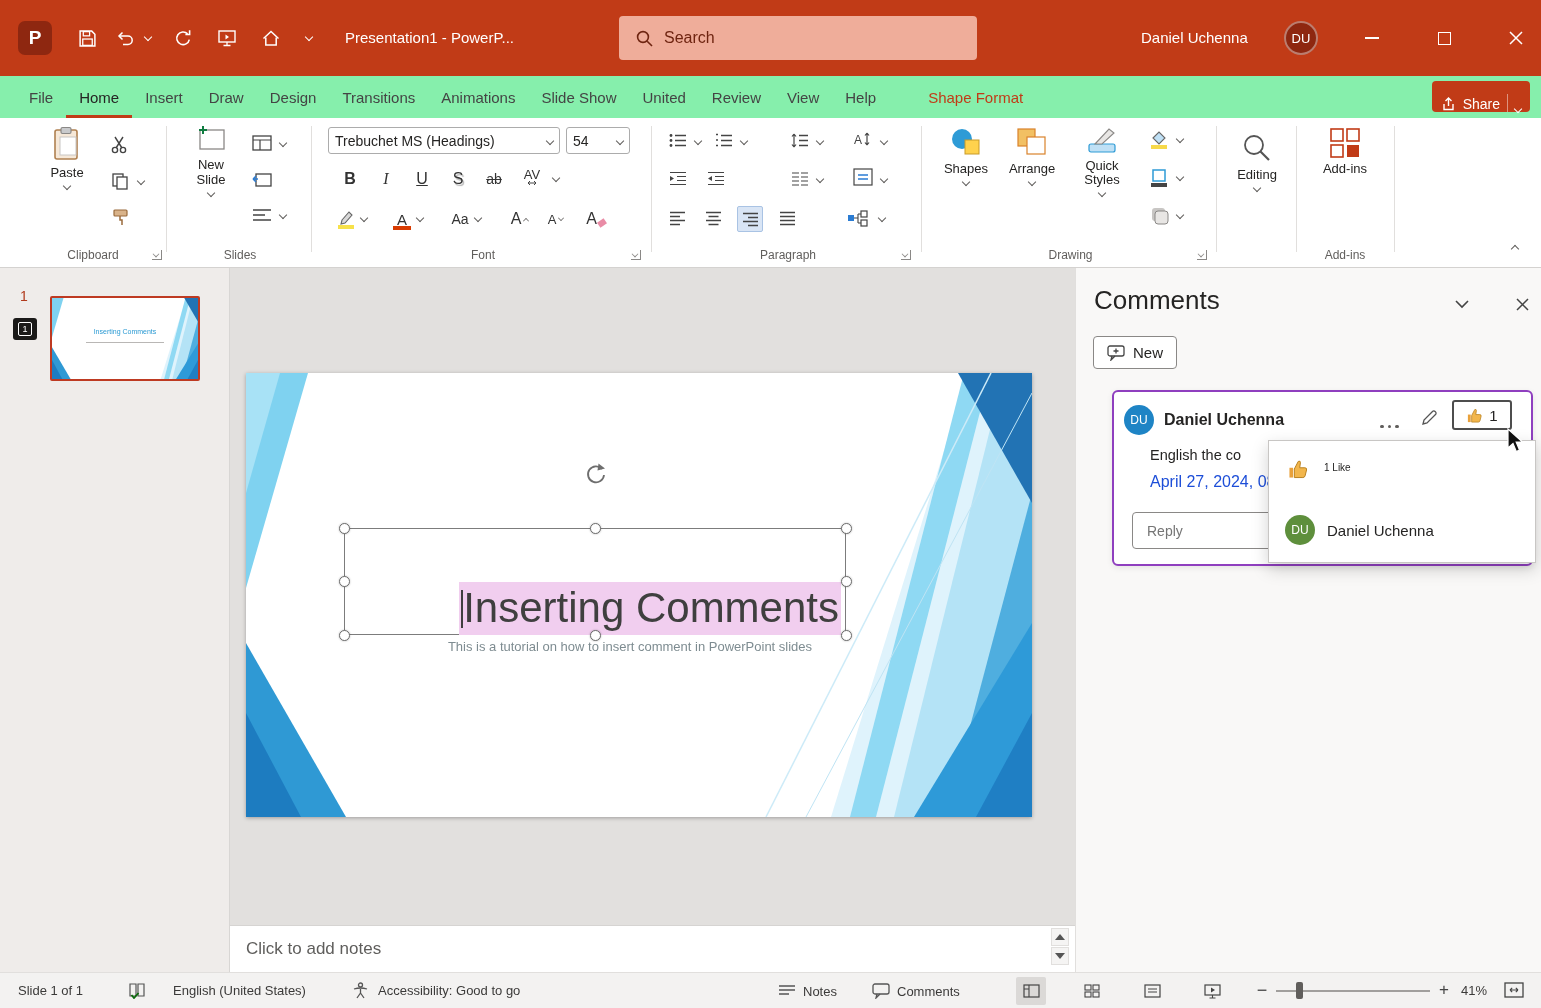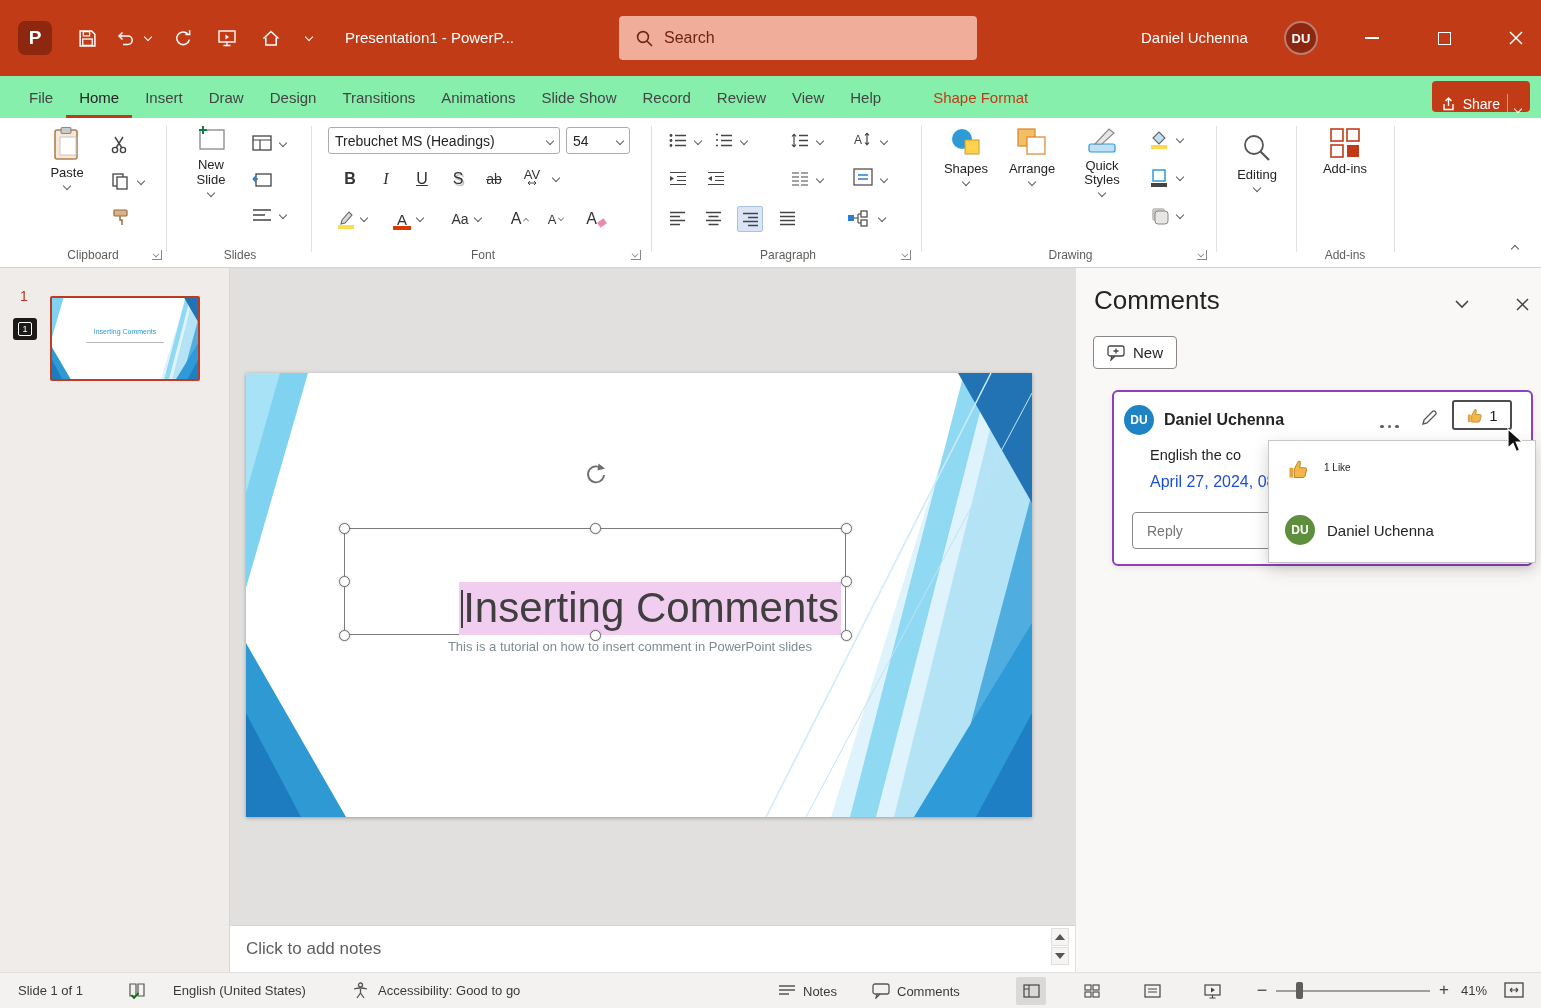--- a/index.html
+++ b/index.html
@@ -7,21 +7,21 @@
 #app{position:relative;width:1541px;height:1008px;background:#E7E5E3;overflow:hidden;
      font-family:"Liberation Sans",sans-serif;color:#252423}
 .abs{position:absolute}
 
 .titlebar{left:0;top:0;width:1541px;height:76px;background:#C13B17;color:#fff}
 .qat{width:30px;height:30px;display:flex;align-items:center;justify-content:center}
 .applogo{width:34px;height:34px;border-radius:7px;background:#8E2710;color:#fff;
          display:flex;align-items:center;justify-content:center;font-weight:bold;font-size:19px}
 .doc-title{font-size:15px;color:#fff;white-space:nowrap}
 .searchpill{width:358px;height:44px;background:#EFAD9A;border-radius:4px;display:flex;align-items:center;color:#6E2410;font-size:16px}
-.avatar{border-radius:50%;display:flex;align-items:center;justify-content:center;font-weight:bold}
+.avatar{border-radius:50%;display:flex;align-items:center;justify-content:center;font-weight:normal}
 .winbtn{width:46px;height:46px;display:flex;align-items:center;justify-content:center}
 
 .cv{display:inline-block;width:6px;height:6px;border-right:1.4px solid #605E5C;border-bottom:1.4px solid #605E5C;transform:rotate(45deg)}
 .cv.w{border-color:#fff}
 .cv.up{transform:rotate(-135deg)}
 
 .tabsrow{left:0;top:76px;width:1541px;height:42px;background:#86efac;display:flex;align-items:stretch;padding-left:16px}
 .tab{display:flex;align-items:center;padding:0 13px;font-size:15px;color:#444;cursor:default}
 .tab.active{color:#252423;font-weight:normal;box-shadow:inset 0 -3px 0 #C13B17}
 .tab.contextual{color:#C13B17;margin-left:26px}
@@ -141,21 +141,21 @@
 
   <div class="tabsrow abs">
     <div class="tab">File</div>
     <div class="tab active">Home</div>
     <div class="tab">Insert</div>
     <div class="tab">Draw</div>
     <div class="tab">Design</div>
     <div class="tab">Transitions</div>
     <div class="tab">Animations</div>
     <div class="tab">Slide Show</div>
-    <div class="tab">Record</div>
+    <div class="tab">United</div>
     <div class="tab">Review</div>
     <div class="tab">View</div>
     <div class="tab">Help</div>
     <div class="tab contextual">Shape Format</div>
 
     <div class="sharebtn">
       <svg width="15" height="15" viewBox="0 0 15 15">
           <path d="M7.5 9V1.5M4.5 4 7.5 1l3 3" fill="none" stroke="#fff" stroke-width="1.4"></path>
           <path d="M3 7v5.5h9V7" fill="none" stroke="#fff" stroke-width="1.4"></path>
         </svg>

